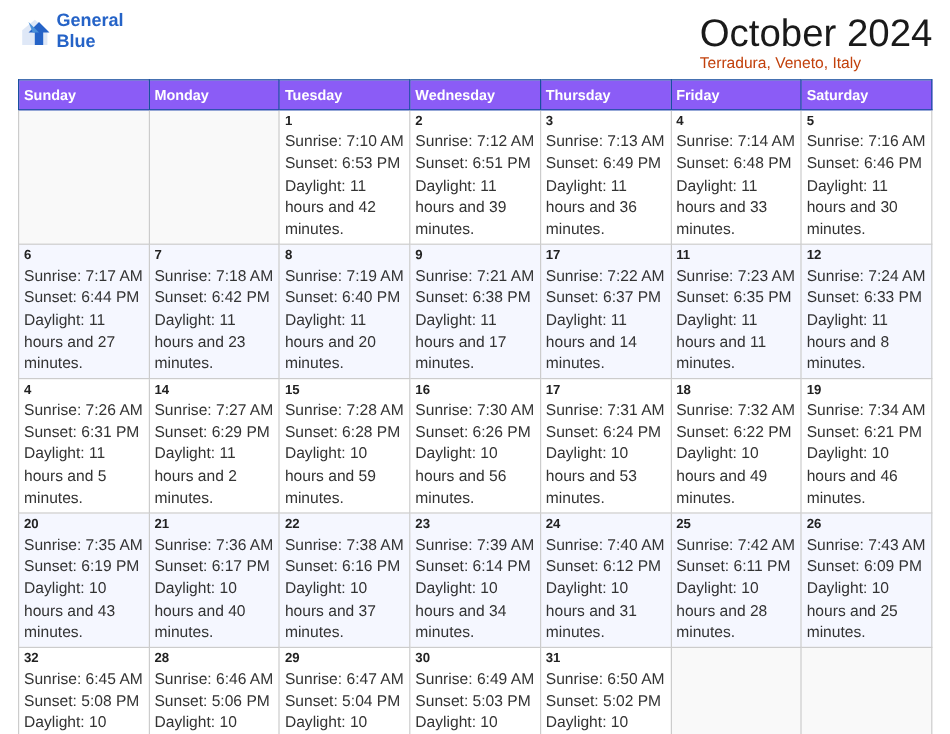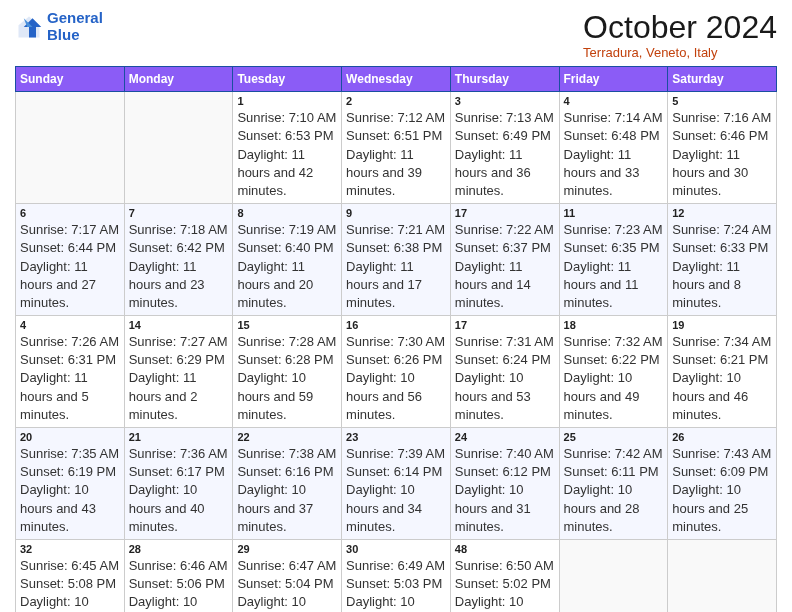--- a/index.html
+++ b/index.html
@@ -262,21 +262,21 @@
           </td>
           <td>
             <span class="day-num">29</span>
             <div class="day-info">Sunrise: 6:47 AM<br>Sunset: 5:04 PM<br>Daylight: 10 hours and 17 minutes.</div>
           </td>
           <td>
             <span class="day-num">30</span>
             <div class="day-info">Sunrise: 6:49 AM<br>Sunset: 5:03 PM<br>Daylight: 10 hours and 14 minutes.</div>
           </td>
           <td>
-            <span class="day-num">48</span>
+            <span class="day-num">31</span>
             <div class="day-info">Sunrise: 6:50 AM<br>Sunset: 5:02 PM<br>Daylight: 10 hours and 11 minutes.</div>
           </td>
           <td class="empty"></td>
           <td class="empty"></td>
         </tr>
       </tbody>
   </table>
 </div>
 
 </body></html>

